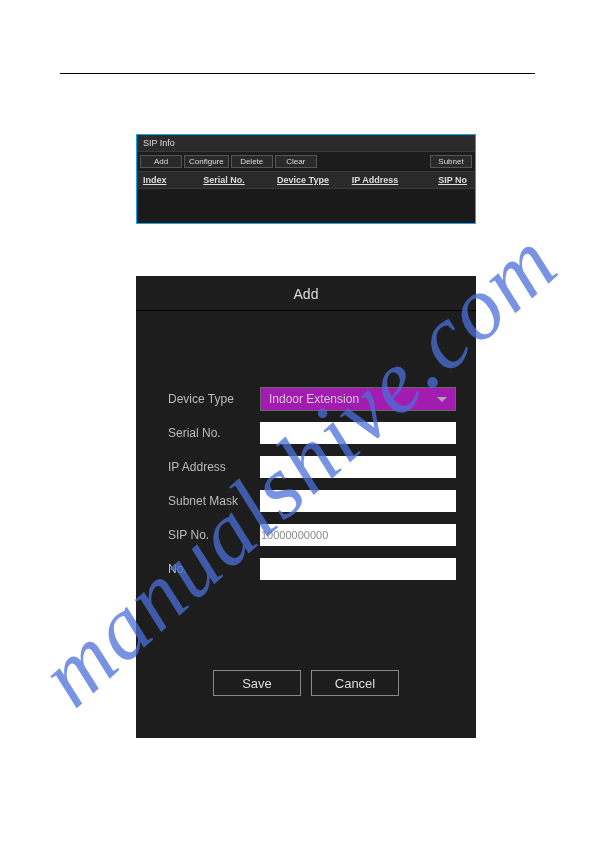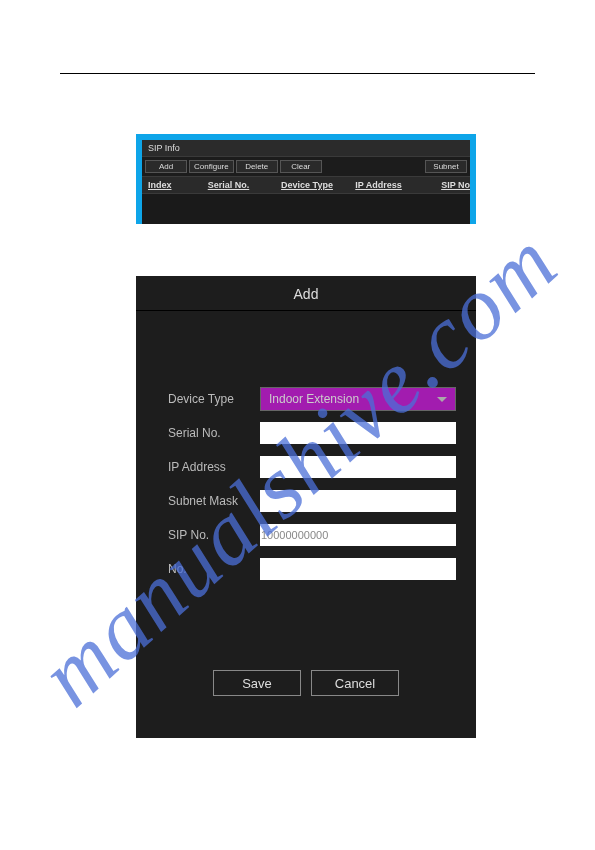--- a/index.html
+++ b/index.html
@@ -38,21 +38,21 @@
     }
 
     
     .sip-info {
       position: absolute;
       top: 134px;
       left: 136px;
       width: 340px;
       height: 90px;
       background: #1c1c1c;
-      border: 6px solid #0ea5e9;
+      border: 1px solid #0ea5e9;
       font-size: 9px;
       color: #ddd;
     }
     .sip-title {
       background: #2b2b2b;
       padding: 3px 6px;
       font-size: 9px;
       border-bottom: 1px solid #3a3a3a;
     }
     .toolbar-row {

